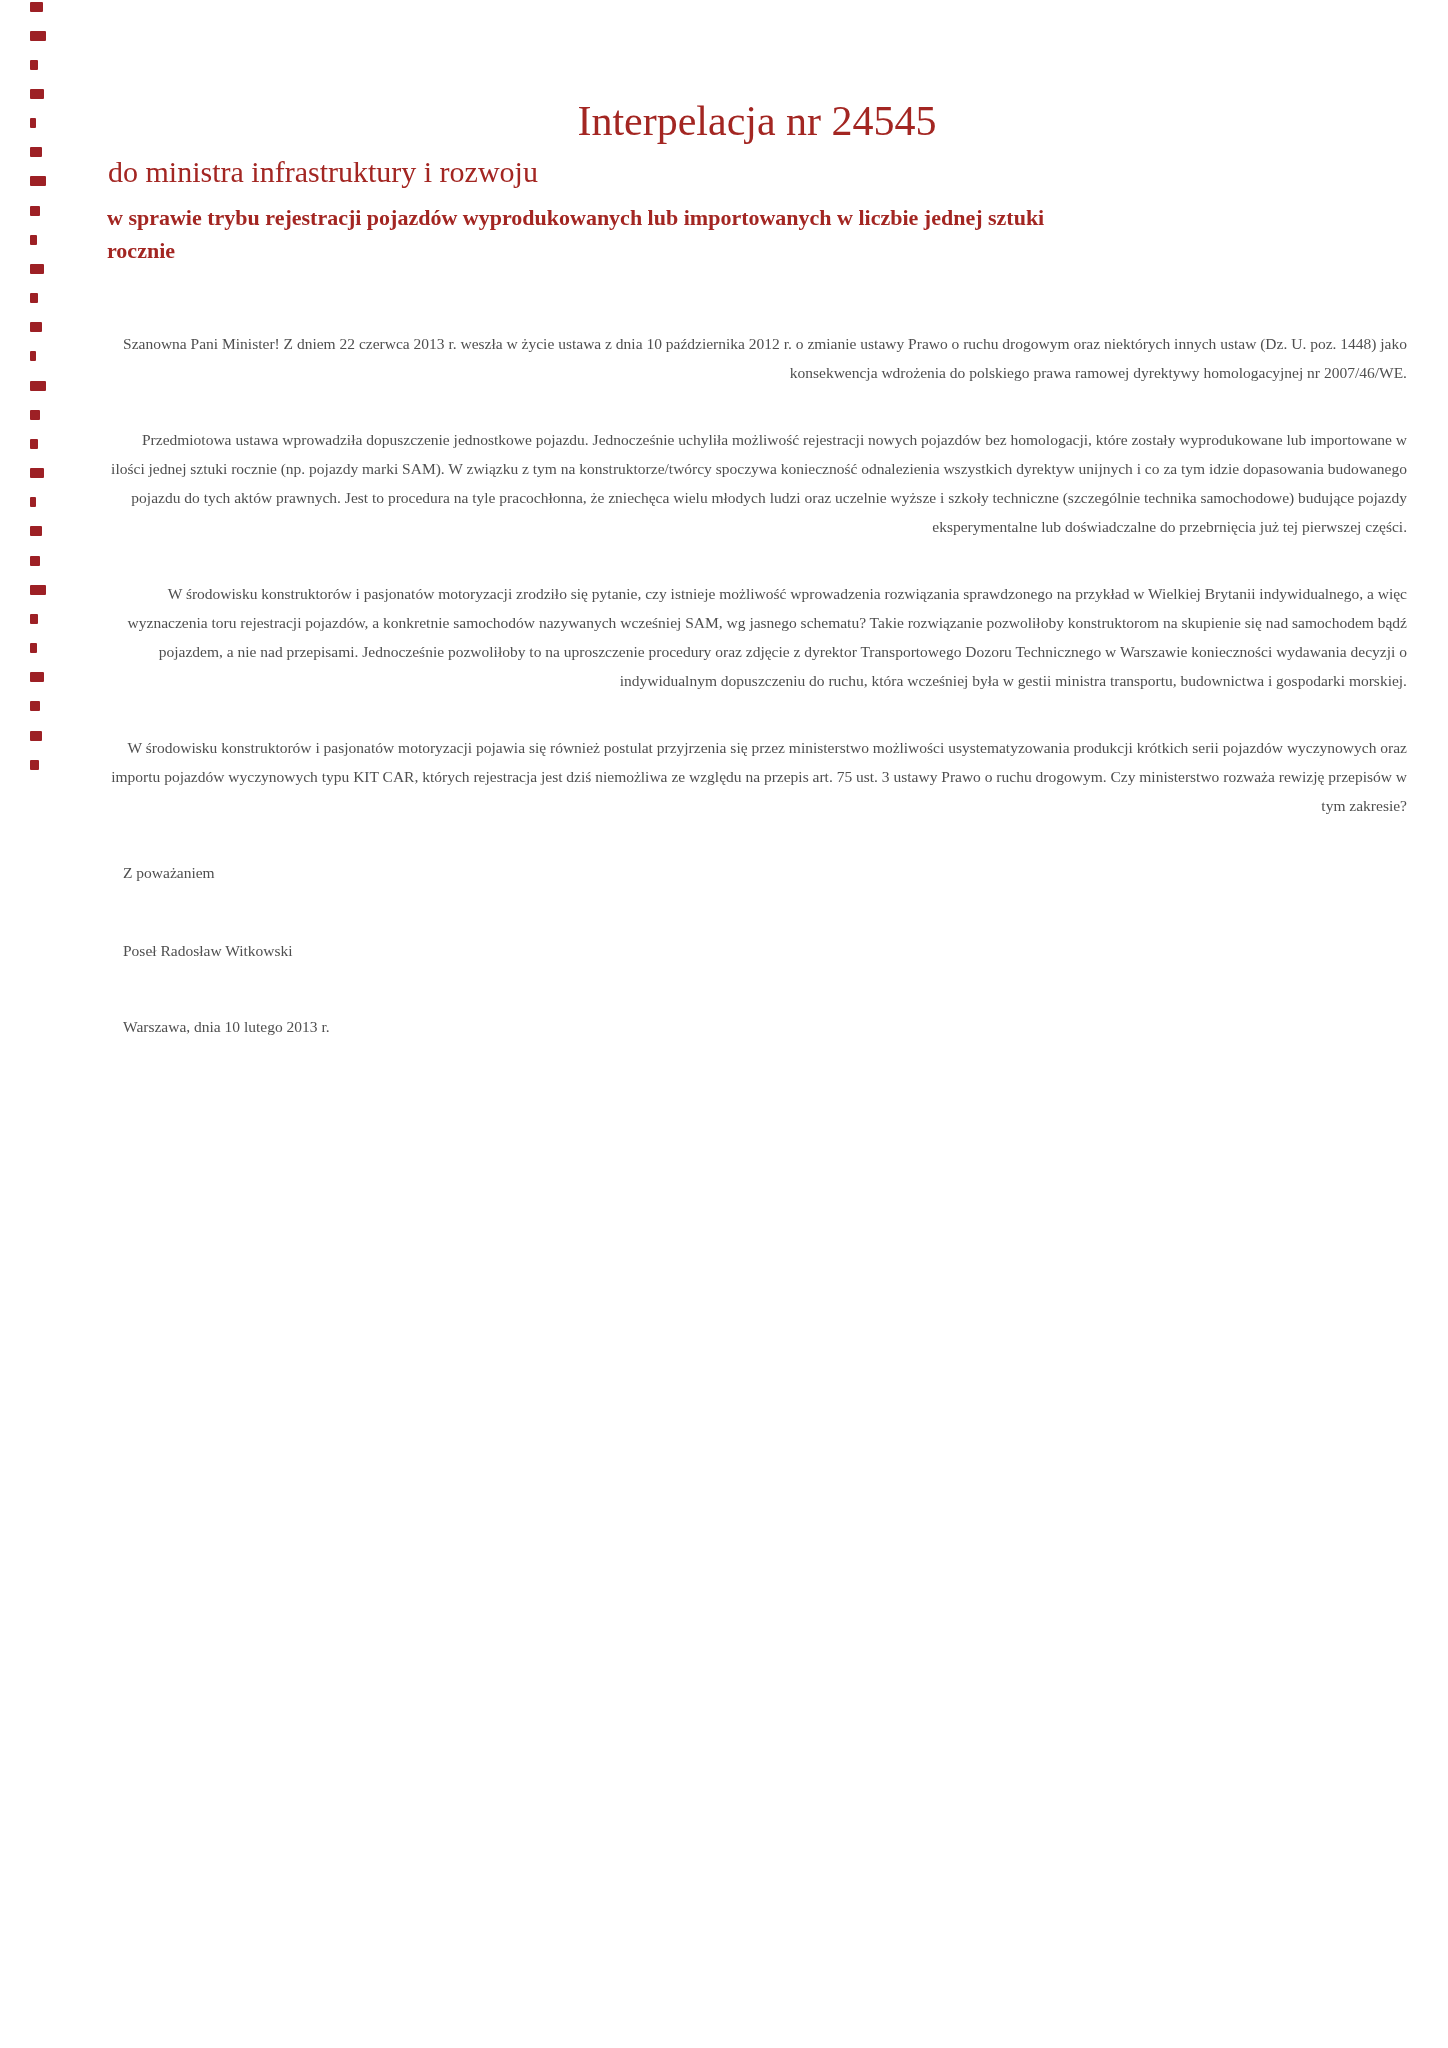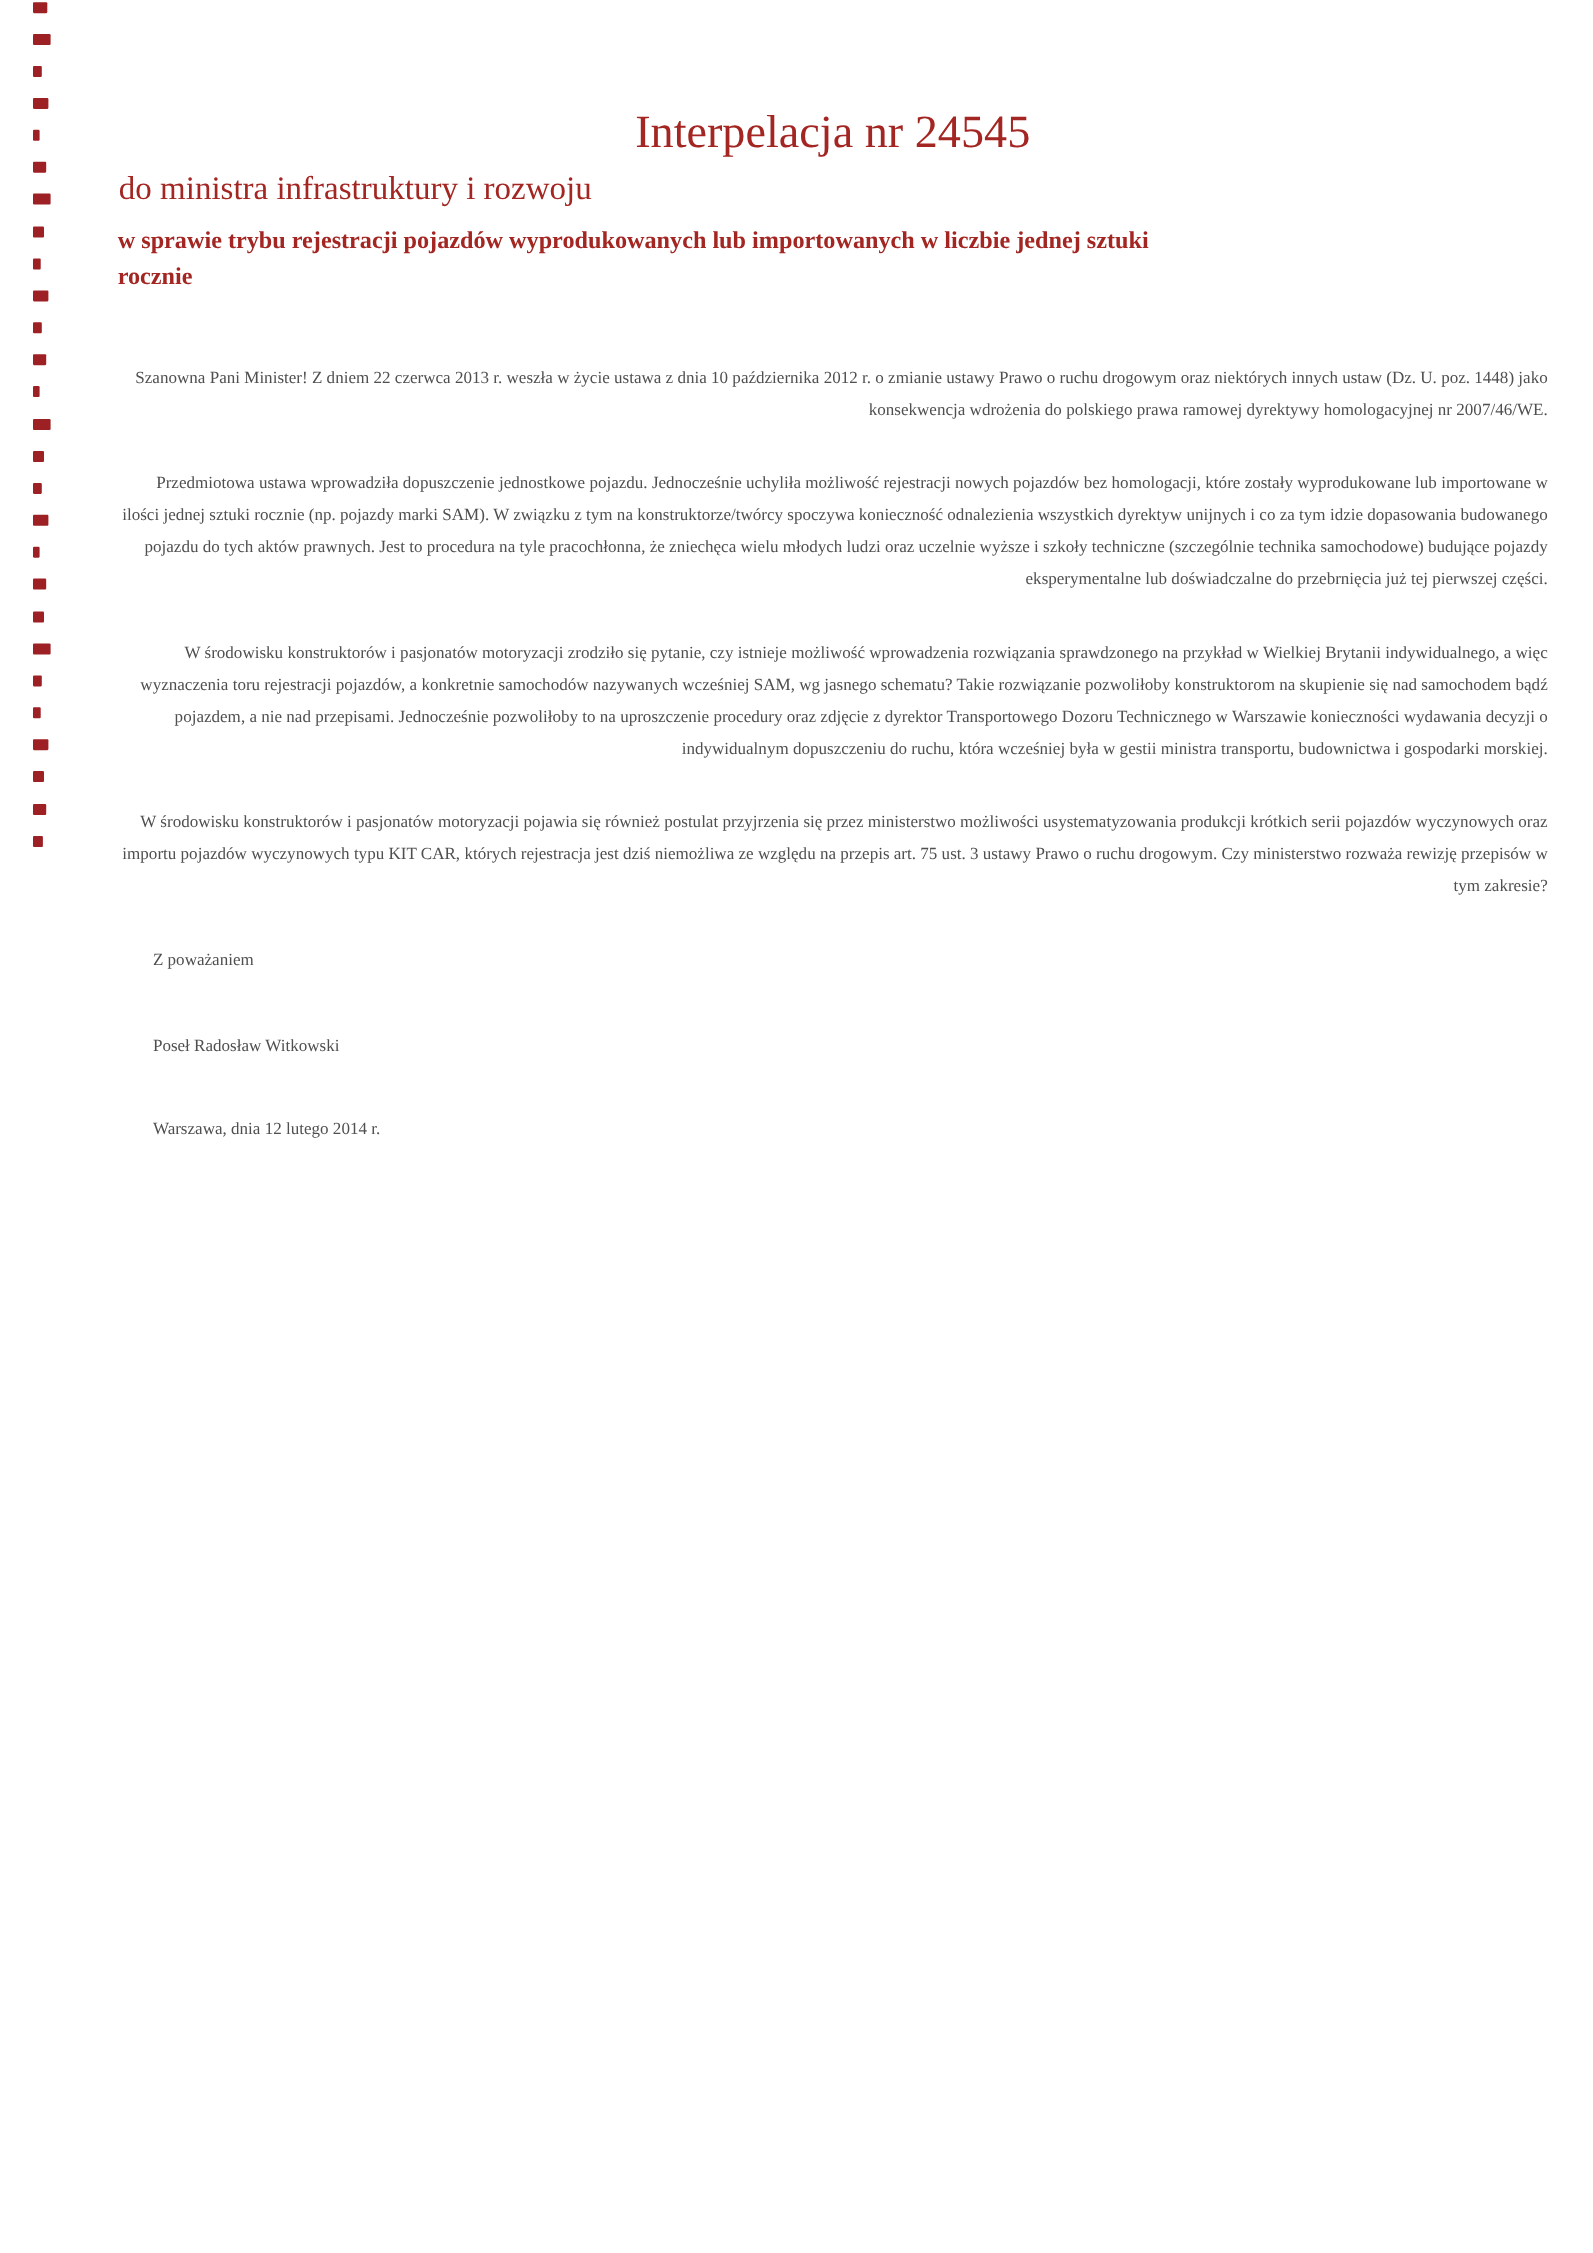--- a/index.html
+++ b/index.html
@@ -63,21 +63,21 @@
     margin-top: 62px;
     font-size: 15.5px;
     text-align: right;
   }
   .doc-body p.para {
     margin: 0 0 38px 0;
     line-height: 29px;
     text-indent: 16px;
   }
   .closing p {
-    margin: 16px;
+    margin: 0;
     line-height: 29px;
     text-indent: 16px;
     font-size: 15.5px;
   }
   .closing p.salutation { margin-top: 2px; margin-bottom: 49px; }
   .closing p.signature  { margin-bottom: 47px; }
   .closing p.dateline   { margin-bottom: 0; }
 </style>
 </head>
 <body style="background: rgb(255, 255, 255);">
@@ -122,15 +122,15 @@
   <div class="doc-body">
       <p class="para">Szanowna Pani Minister! Z dniem 22 czerwca 2013 r. weszła w życie ustawa z dnia 10 października 2012 r. o zmianie ustawy Prawo o ruchu drogowym oraz niektórych innych ustaw (Dz. U. poz. 1448) jako konsekwencja wdrożenia do polskiego prawa ramowej dyrektywy homologacyjnej nr 2007/46/WE.</p>
       <p class="para">Przedmiotowa ustawa wprowadziła dopuszczenie jednostkowe pojazdu. Jednocześnie uchyliła możliwość rejestracji nowych pojazdów bez homologacji, które zostały wyprodukowane lub importowane w ilości jednej sztuki rocznie (np. pojazdy marki SAM). W związku z tym na konstruktorze/twórcy spoczywa konieczność odnalezienia wszystkich dyrektyw unijnych i co za tym idzie dopasowania budowanego pojazdu do tych aktów prawnych. Jest to procedura na tyle pracochłonna, że zniechęca wielu młodych ludzi oraz uczelnie wyższe i szkoły techniczne (szczególnie technika samochodowe) budujące pojazdy eksperymentalne lub doświadczalne do przebrnięcia już tej pierwszej części.</p>
       <p class="para">W środowisku konstruktorów i pasjonatów motoryzacji zrodziło się pytanie, czy istnieje możliwość wprowadzenia rozwiązania sprawdzonego na przykład w Wielkiej Brytanii indywidualnego, a więc wyznaczenia toru rejestracji pojazdów, a konkretnie samochodów nazywanych wcześniej SAM, wg jasnego schematu? Takie rozwiązanie pozwoliłoby konstruktorom na skupienie się nad samochodem bądź pojazdem, a nie nad przepisami. Jednocześnie pozwoliłoby to na uproszczenie procedury oraz zdjęcie z dyrektor Transportowego Dozoru Technicznego w Warszawie konieczności wydawania decyzji o indywidualnym dopuszczeniu do ruchu, która wcześniej była w gestii ministra transportu, budownictwa i gospodarki morskiej.</p>
       <p class="para">W środowisku konstruktorów i pasjonatów motoryzacji pojawia się również postulat przyjrzenia się przez ministerstwo możliwości usystematyzowania produkcji krótkich serii pojazdów wyczynowych oraz importu pojazdów wyczynowych typu KIT CAR, których rejestracja jest dziś niemożliwa ze względu na przepis art. 75 ust. 3 ustawy Prawo o ruchu drogowym. Czy ministerstwo rozważa rewizję przepisów w tym zakresie?</p>
     </div>
 
   <div class="closing">
     <p class="salutation">Z poważaniem</p>
     <p class="signature">Poseł Radosław Witkowski</p>
-    <p class="dateline">Warszawa, dnia 12 lutego 2014 r.</p>
+    <p class="dateline">Warszawa, dnia 10 lutego 2013 r.</p>
   </div>
 </main>
 
 </body></html>

